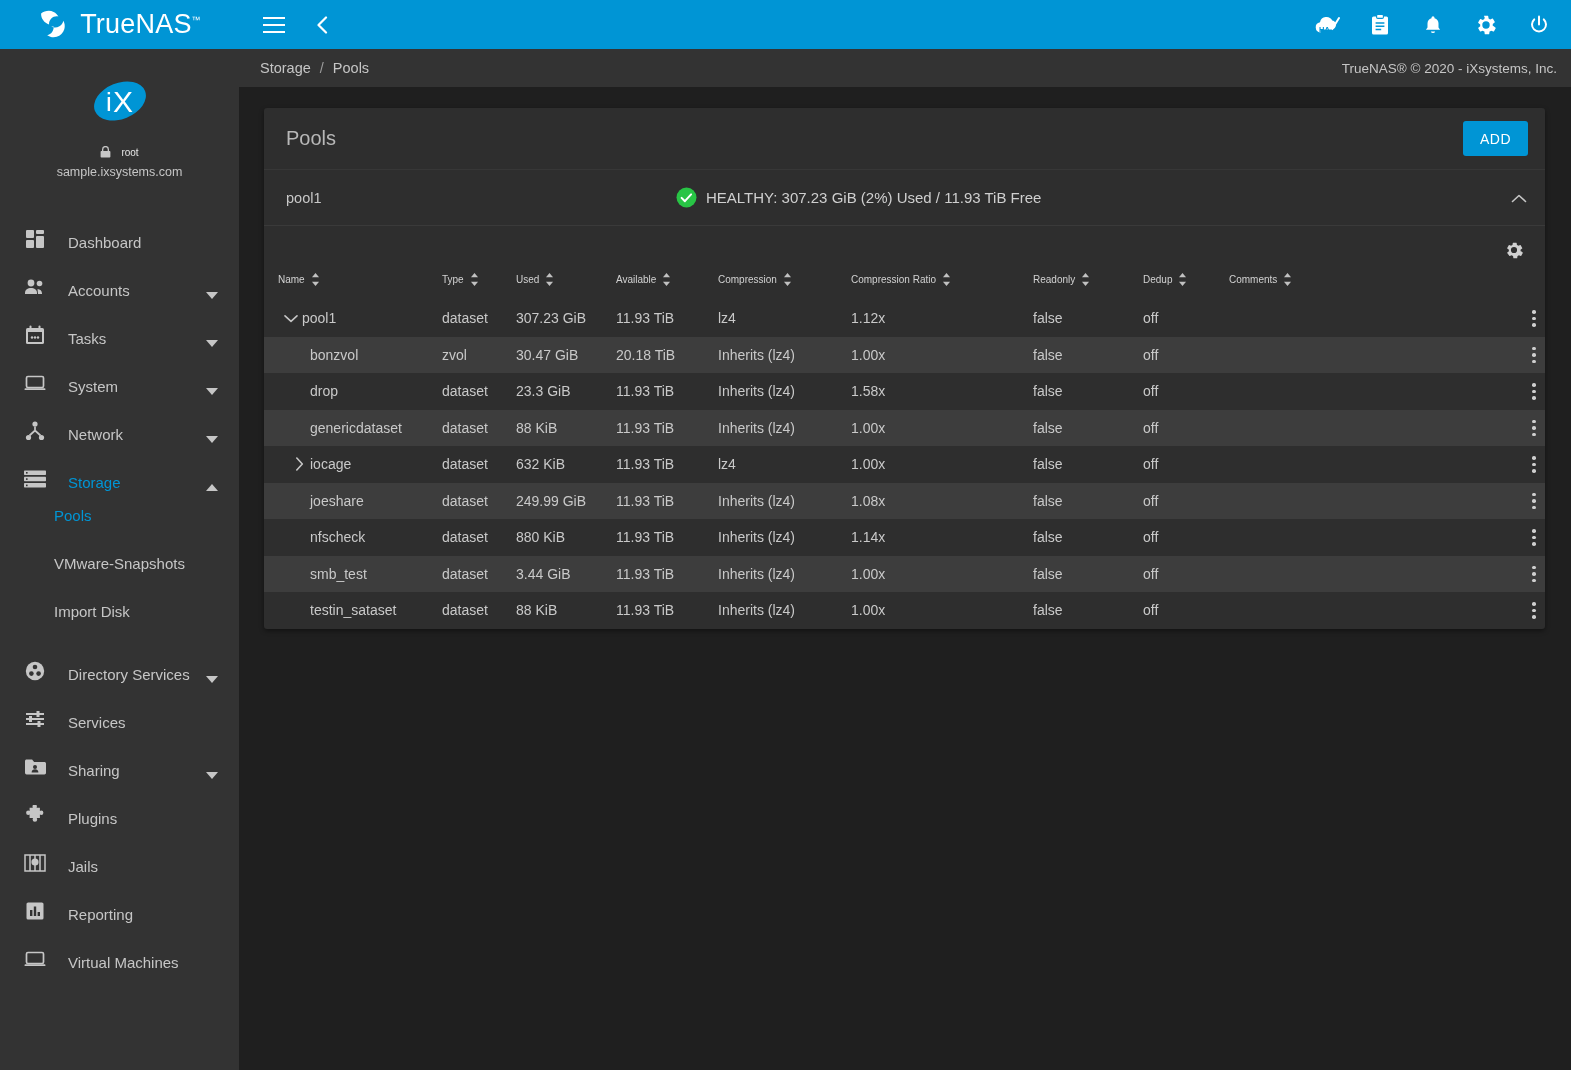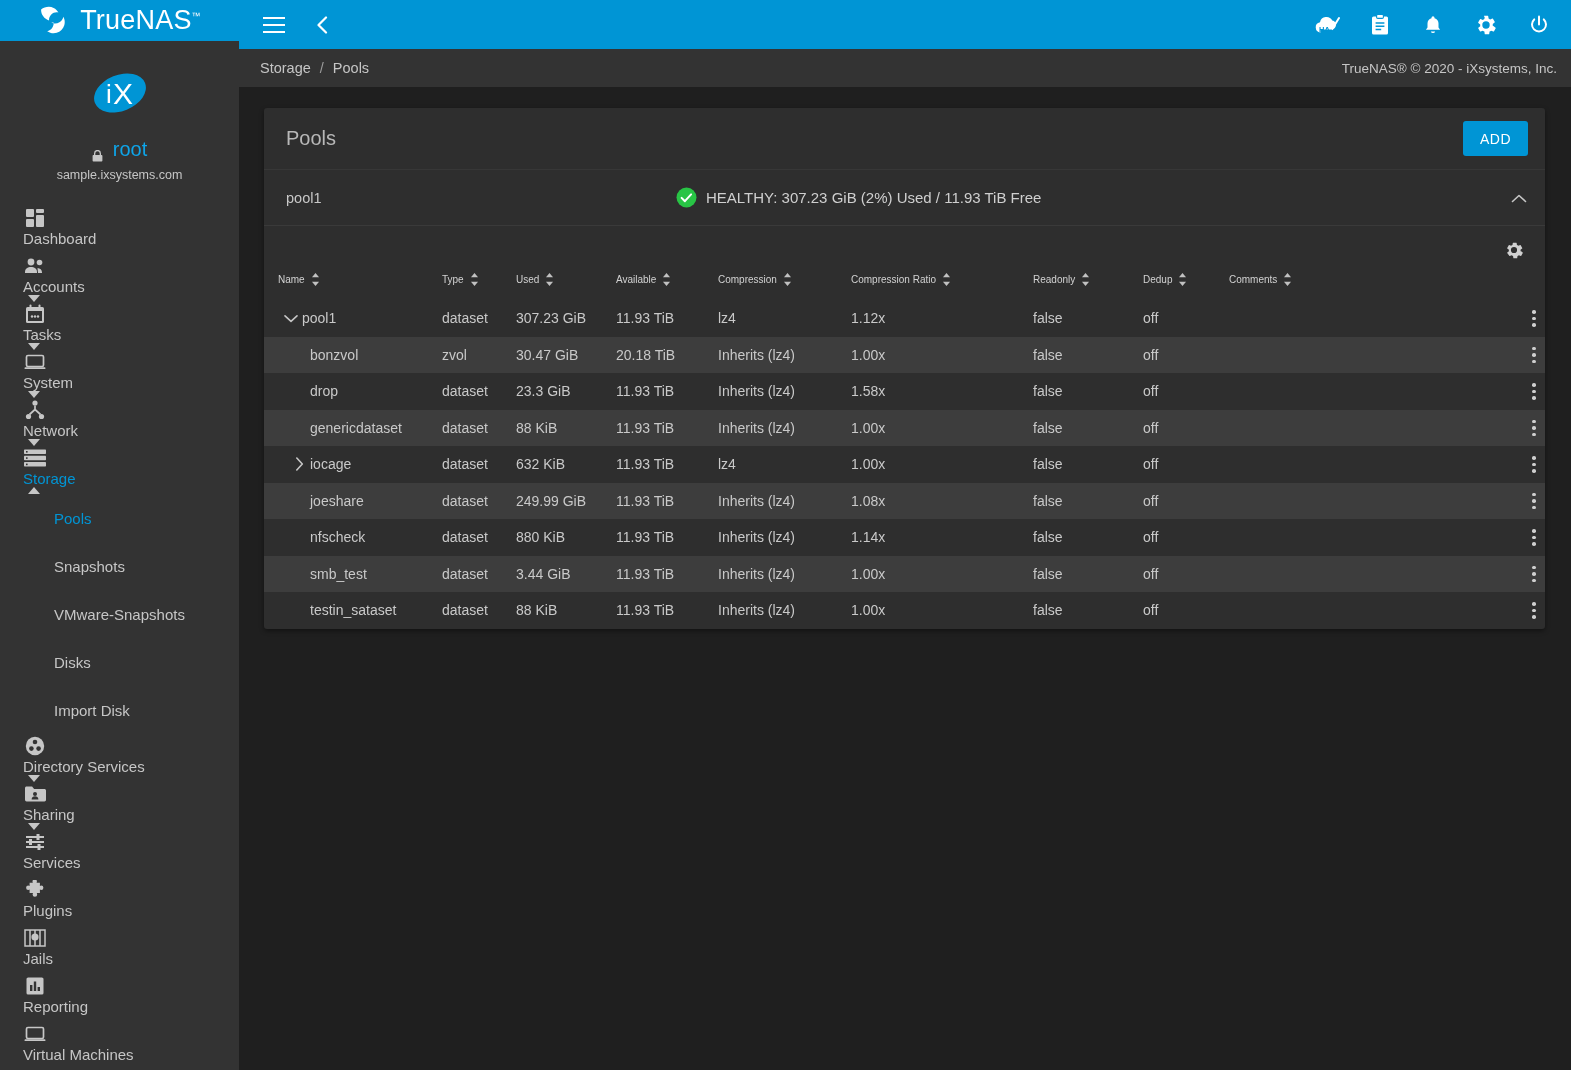--- a/index.html
+++ b/index.html
@@ -30,31 +30,31 @@
     letter-spacing: 0.2px; position: relative;
   }
   .brand-tm { font-size: 9px; vertical-align: super; }
 
   .profile {
     padding: 26px 0 14px 0;
     display: flex; flex-direction: column; align-items: center;
   }
   .ix-logo { width: 60px; height: 58px; }
   .profile-user {
-    margin-top: 13px; color: #0ea5e9; font-size: 20px;
+    margin-top: 13px; color: #e5e5e5; font-size: 10px;
     display: flex; align-items: center; gap: 10px;
   }
   .lock-glyph { display: inline-block; width: 11px; height: 12px; }
   .profile-host { margin-top: 7px; color: #c6c6c6; font-size: 12.5px; }
 
   .nav { flex: 1; padding-top: 10px; }
   .nav-item {
-    height: 48px; display: flex; align-items: flex-start;
+    height: 48px; display: flex; align-items: flex-end;
     padding-left: 23px; color: #c6c6c6; font-size: 15px;
-    cursor: pointer; position: relative; flex-direction: column;
+    cursor: pointer; position: relative;
   }
   .nav-icon {
     width: 24px; height: 24px; min-width: 24px;
     display: flex; align-items: center; justify-content: center;
     margin-right: 21px;
   }
   .nav-icon svg { display: block; }
   .nav-label { flex: 1; white-space: nowrap; }
   .nav-caret {
     width: 22px; margin-right: 16px;
@@ -298,27 +298,21 @@
           <svg viewBox="0 0 12 7" width="12" height="7">
               <path d="M0 7h12L6 0z" fill="#c6c6c6"></path>
             </svg>
         </span>
       </div>
 
       <div class="nav-sub active">
         <span>Pools</span>
       </div>
       <div class="nav-sub">
-        <span>Snapshots</span>
-      </div>
-      <div class="nav-sub">
         <span>VMware-Snapshots</span>
-      </div>
-      <div class="nav-sub">
-        <span>Disks</span>
       </div>
       <div class="nav-sub">
         <span>Import Disk</span>
       </div>
 
       <div class="nav-item">
         <span class="nav-icon">
           <svg viewBox="0 0 20 20" width="20" height="20">
               <circle cx="10" cy="10" r="9.2" fill="#c6c6c6"></circle>
               <circle cx="10" cy="6" r="2.3" fill="#333333"></circle>
@@ -329,44 +323,44 @@
         <span class="nav-label">Directory Services</span>
         <span class="nav-caret">
           <svg viewBox="0 0 12 7" width="12" height="7">
               <path d="M0 0h12L6 7z" fill="#c6c6c6"></path>
             </svg>
         </span>
       </div>
 
       <div class="nav-item">
         <span class="nav-icon">
-          <svg viewBox="0 0 22 18" width="22" height="18">
-              <path d="M1 3.2c0-.9.7-1.6 1.6-1.6h5.5l2 2.4h10.3c.9 0 1.6.7 1.6 1.6v9.2c0 .9-.7 1.6-1.6 1.6H2.6A1.6 1.6 0 0 1 1 14.8z" fill="#c6c6c6"></path>
-              <circle cx="11" cy="9" r="2" fill="#333333"></circle>
-              <path d="M7.6 14.4c0-2 1.6-3.2 3.4-3.2s3.4 1.2 3.4 3.2z" fill="#333333"></path>
-            </svg>
-        </span>
-        <span class="nav-label">Sharing</span>
-        <span class="nav-caret">
-          <svg viewBox="0 0 12 7" width="12" height="7">
-              <path d="M0 0h12L6 7z" fill="#c6c6c6"></path>
-            </svg>
-        </span>
-      </div>
-
-      <div class="nav-item">
-        <span class="nav-icon">
           <svg viewBox="0 0 20 18" width="20" height="18">
               <path d="M1 4h18M1 9h18M1 14h18" stroke="#c6c6c6" stroke-width="1.8"></path>
               <rect x="11.5" y="1" width="3" height="6" fill="#c6c6c6"></rect>
               <rect x="4" y="6" width="3" height="6" fill="#c6c6c6"></rect>
               <rect x="12.5" y="11" width="3" height="6" fill="#c6c6c6"></rect>
             </svg>
         </span>
         <span class="nav-label">Services</span>
+      </div>
+
+      <div class="nav-item">
+        <span class="nav-icon">
+          <svg viewBox="0 0 22 18" width="22" height="18">
+              <path d="M1 3.2c0-.9.7-1.6 1.6-1.6h5.5l2 2.4h10.3c.9 0 1.6.7 1.6 1.6v9.2c0 .9-.7 1.6-1.6 1.6H2.6A1.6 1.6 0 0 1 1 14.8z" fill="#c6c6c6"></path>
+              <circle cx="11" cy="9" r="2" fill="#333333"></circle>
+              <path d="M7.6 14.4c0-2 1.6-3.2 3.4-3.2s3.4 1.2 3.4 3.2z" fill="#333333"></path>
+            </svg>
+        </span>
+        <span class="nav-label">Sharing</span>
+        <span class="nav-caret">
+          <svg viewBox="0 0 12 7" width="12" height="7">
+              <path d="M0 0h12L6 7z" fill="#c6c6c6"></path>
+            </svg>
+        </span>
       </div>
 
       <div class="nav-item">
         <span class="nav-icon">
           <svg viewBox="0 0 20 20" width="20" height="20">
               <path d="M7.5 1.5a2.2 2.2 0 0 1 4.4 0c0 .5-.2.9-.4 1.2h3.4v3.4c.4-.3.8-.5 1.3-.5a2.2 2.2 0 0 1 0 4.4c-.5 0-.9-.2-1.3-.5v3.6h-3.2c.3.4.5.8.5 1.4a2.3 2.3 0 0 1-4.6 0c0-.6.2-1 .5-1.4H4.6V9.5c-.4.3-.8.5-1.3.5a2.2 2.2 0 0 1 0-4.4c.5 0 .9.2 1.3.5V2.7h3.3c-.3-.3-.4-.7-.4-1.2z" fill="#c6c6c6"></path>
             </svg>
         </span>
         <span class="nav-label">Plugins</span>
       </div>

